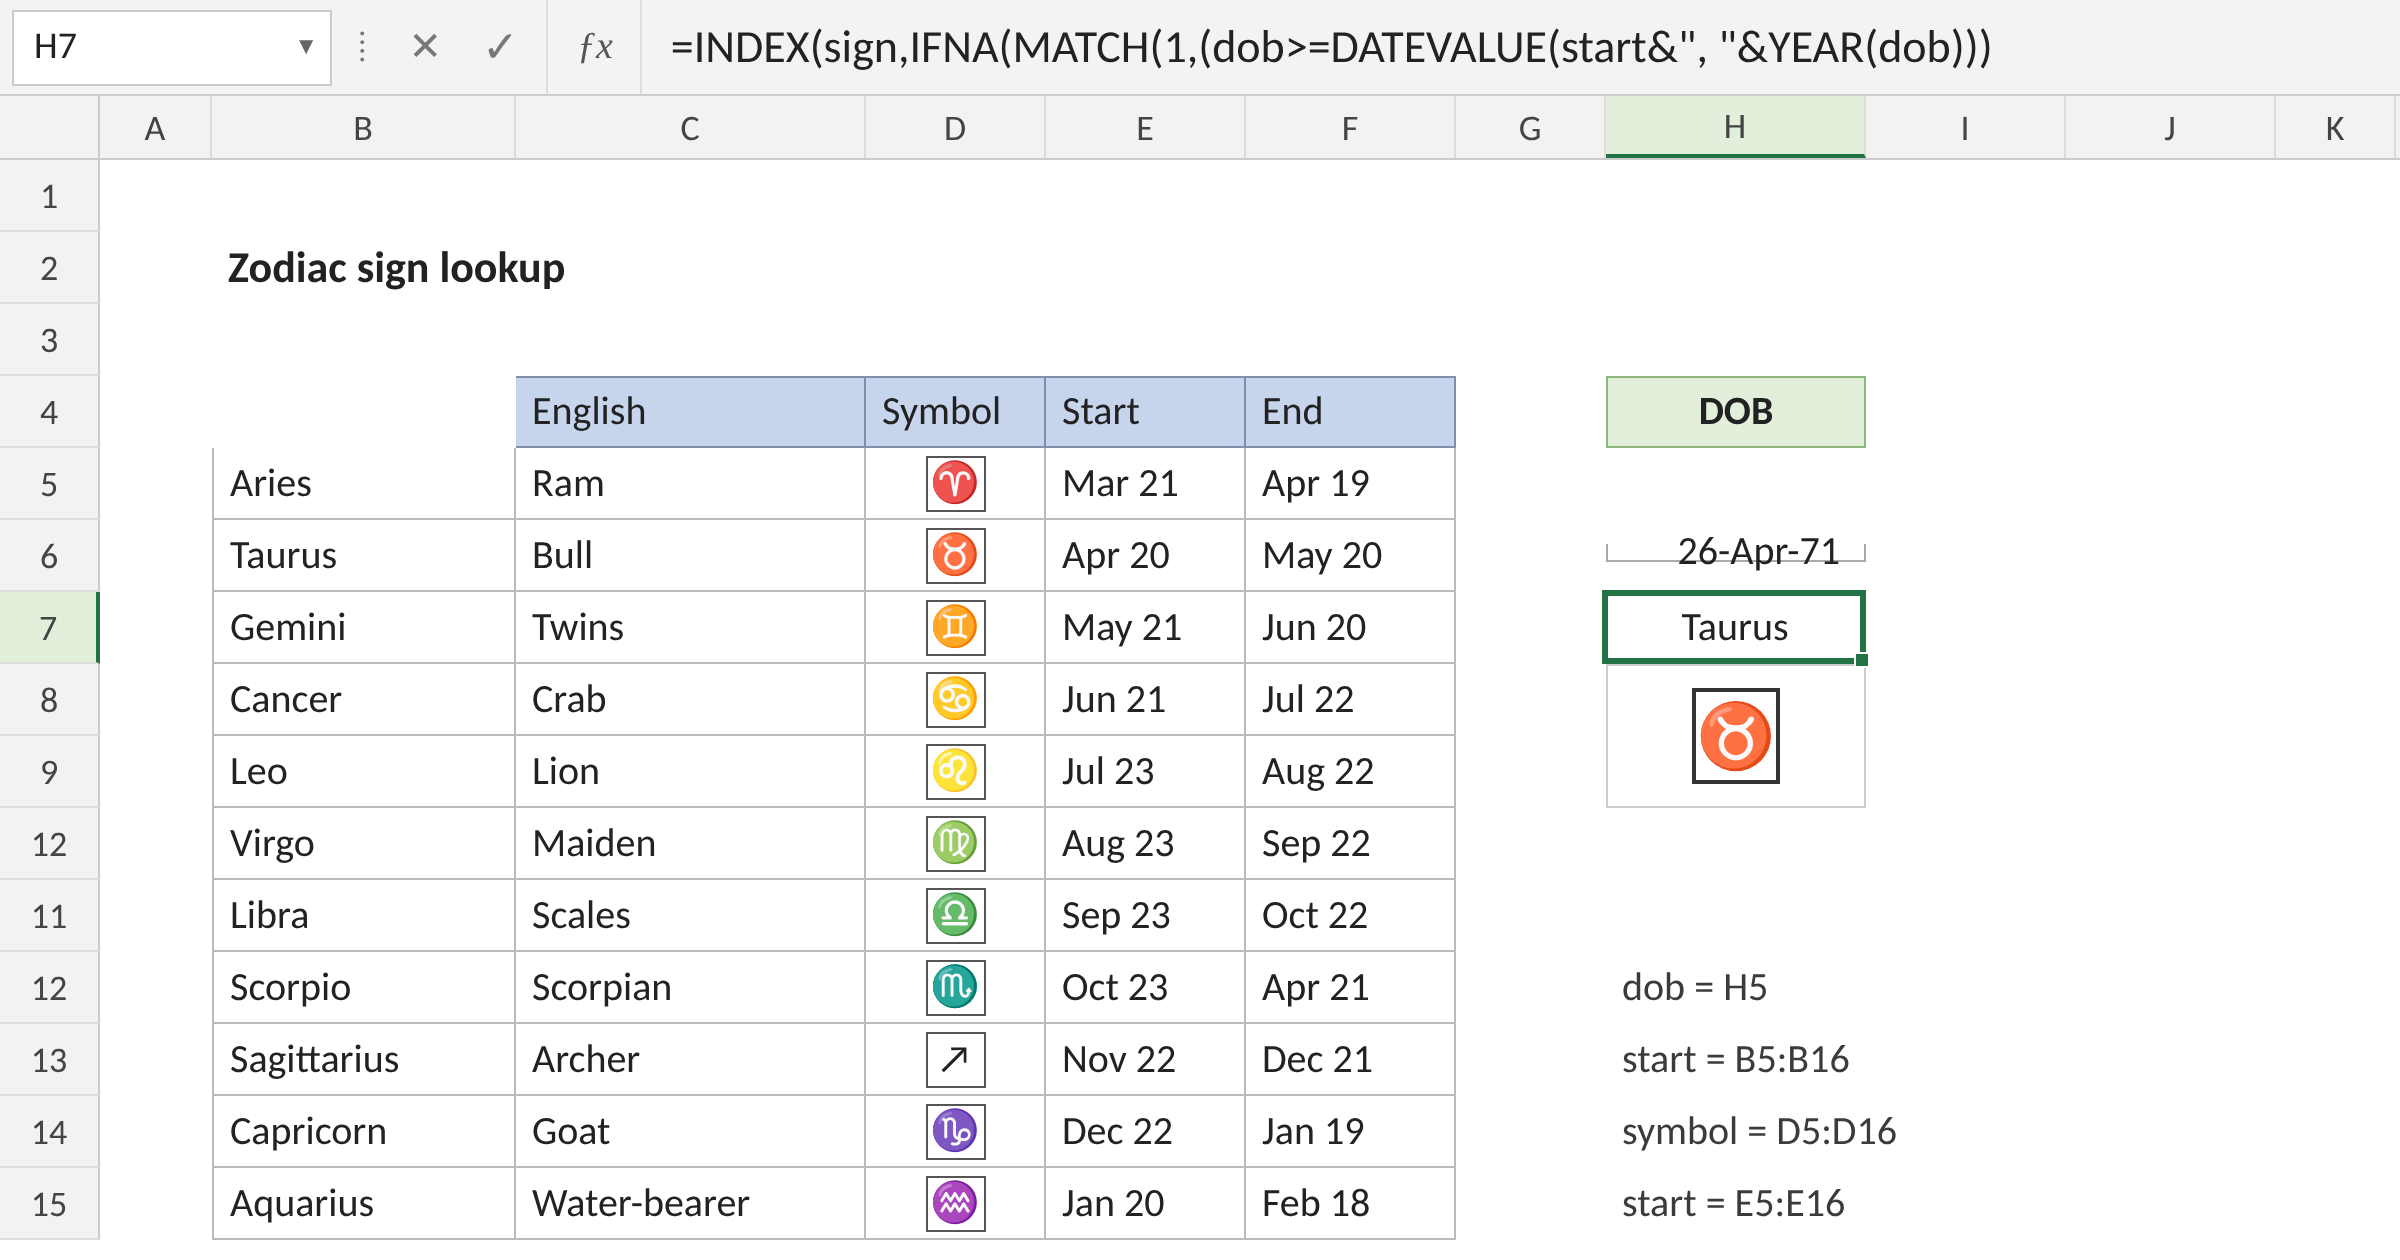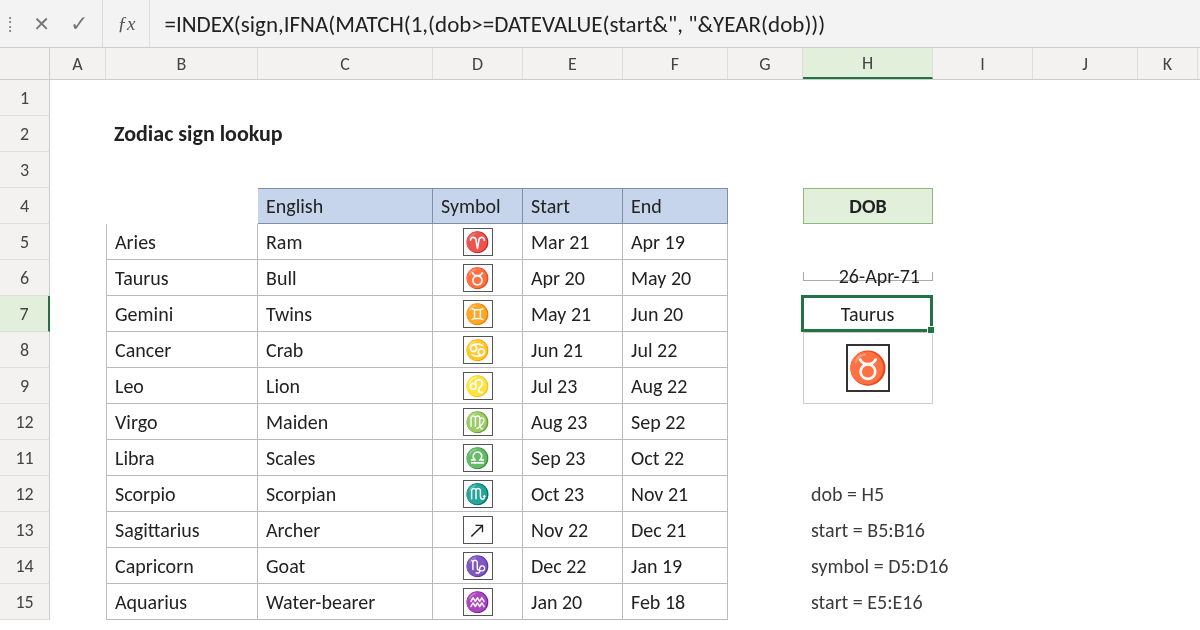--- a/index.html
+++ b/index.html
@@ -233,20 +233,24 @@
     align-items: center;
     justify-content: center;
   }
 
   .note { color: #3b3b3b; }
 </style>
 </head>
 <body>
 
 <div class="formula-bar">
+  <div class="name-box">
+    <span>H7</span>
+    <span class="dd">▼</span>
+  </div>
   <div class="fb-ctrls">
     <span class="dots">⁞</span>
     <span class="x">✕</span>
     <span class="chk">✓</span>
   </div>
   <div class="fx">ƒx</div>
   <div class="formula-text">=INDEX(sign,IFNA(MATCH(1,(dob&gt;=DATEVALUE(start&amp;", "&amp;YEAR(dob)))</div>
 </div>
 
 <div class="grid">
@@ -462,21 +466,21 @@
       </div>
 
       <div class="row">
         <div class="cell cA"></div>
         <div class="cell cB tcell first">Scorpio</div>
         <div class="cell cC tcell">Scorpian</div>
         <div class="cell cD tcell sym">
             <span>♏</span>
           </div>
         <div class="cell cE tcell">Oct 23</div>
-        <div class="cell cF tcell">Nov 21</div>
+        <div class="cell cF tcell">Apr 21</div>
         <div class="cell cG"></div>
         <div class="cell cH note">dob = H5</div>
         <div class="cell cI"></div>
           <div class="cell cJ"></div>
           <div class="cell cK"></div>
       </div>
 
       <div class="row">
         <div class="cell cA"></div>
         <div class="cell cB tcell first">Sagittarius</div>

